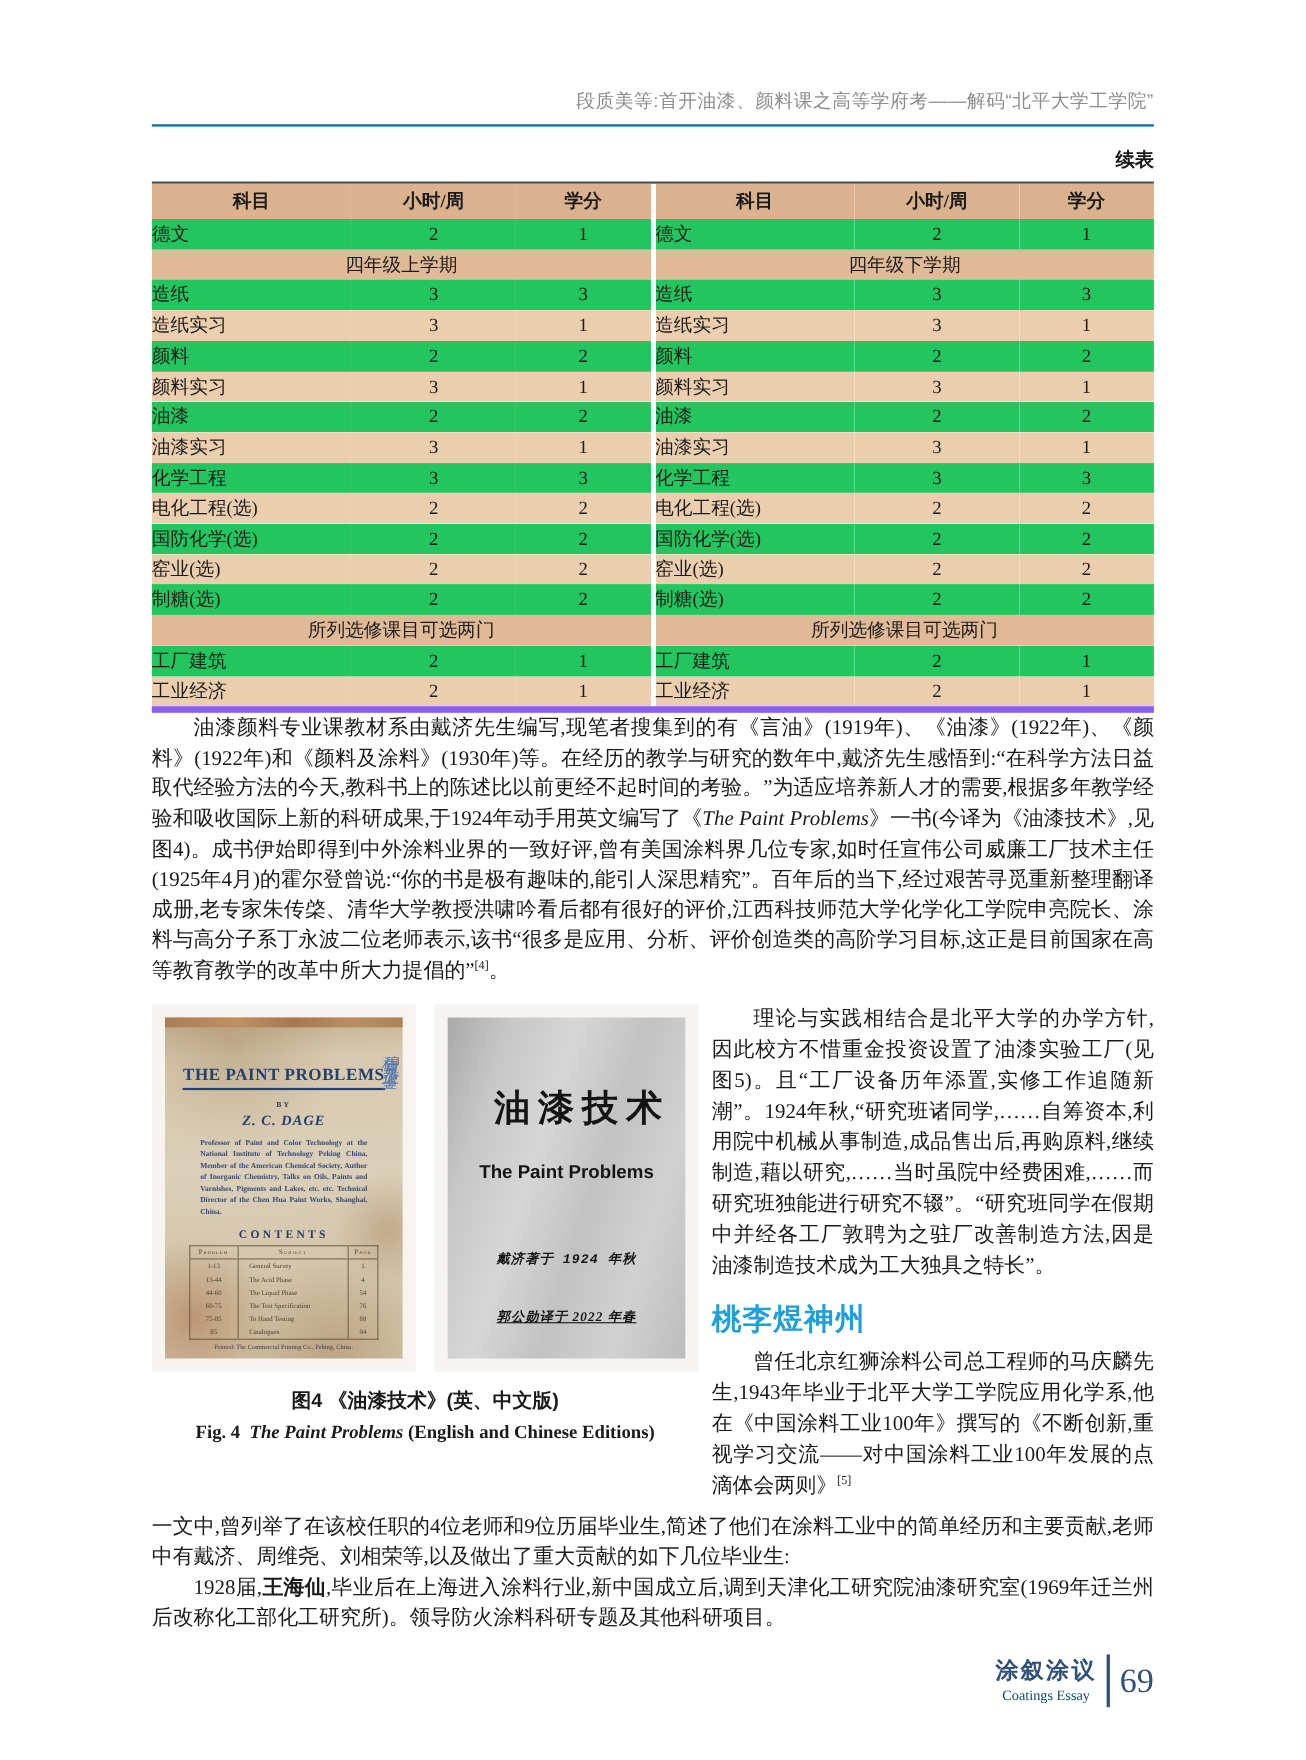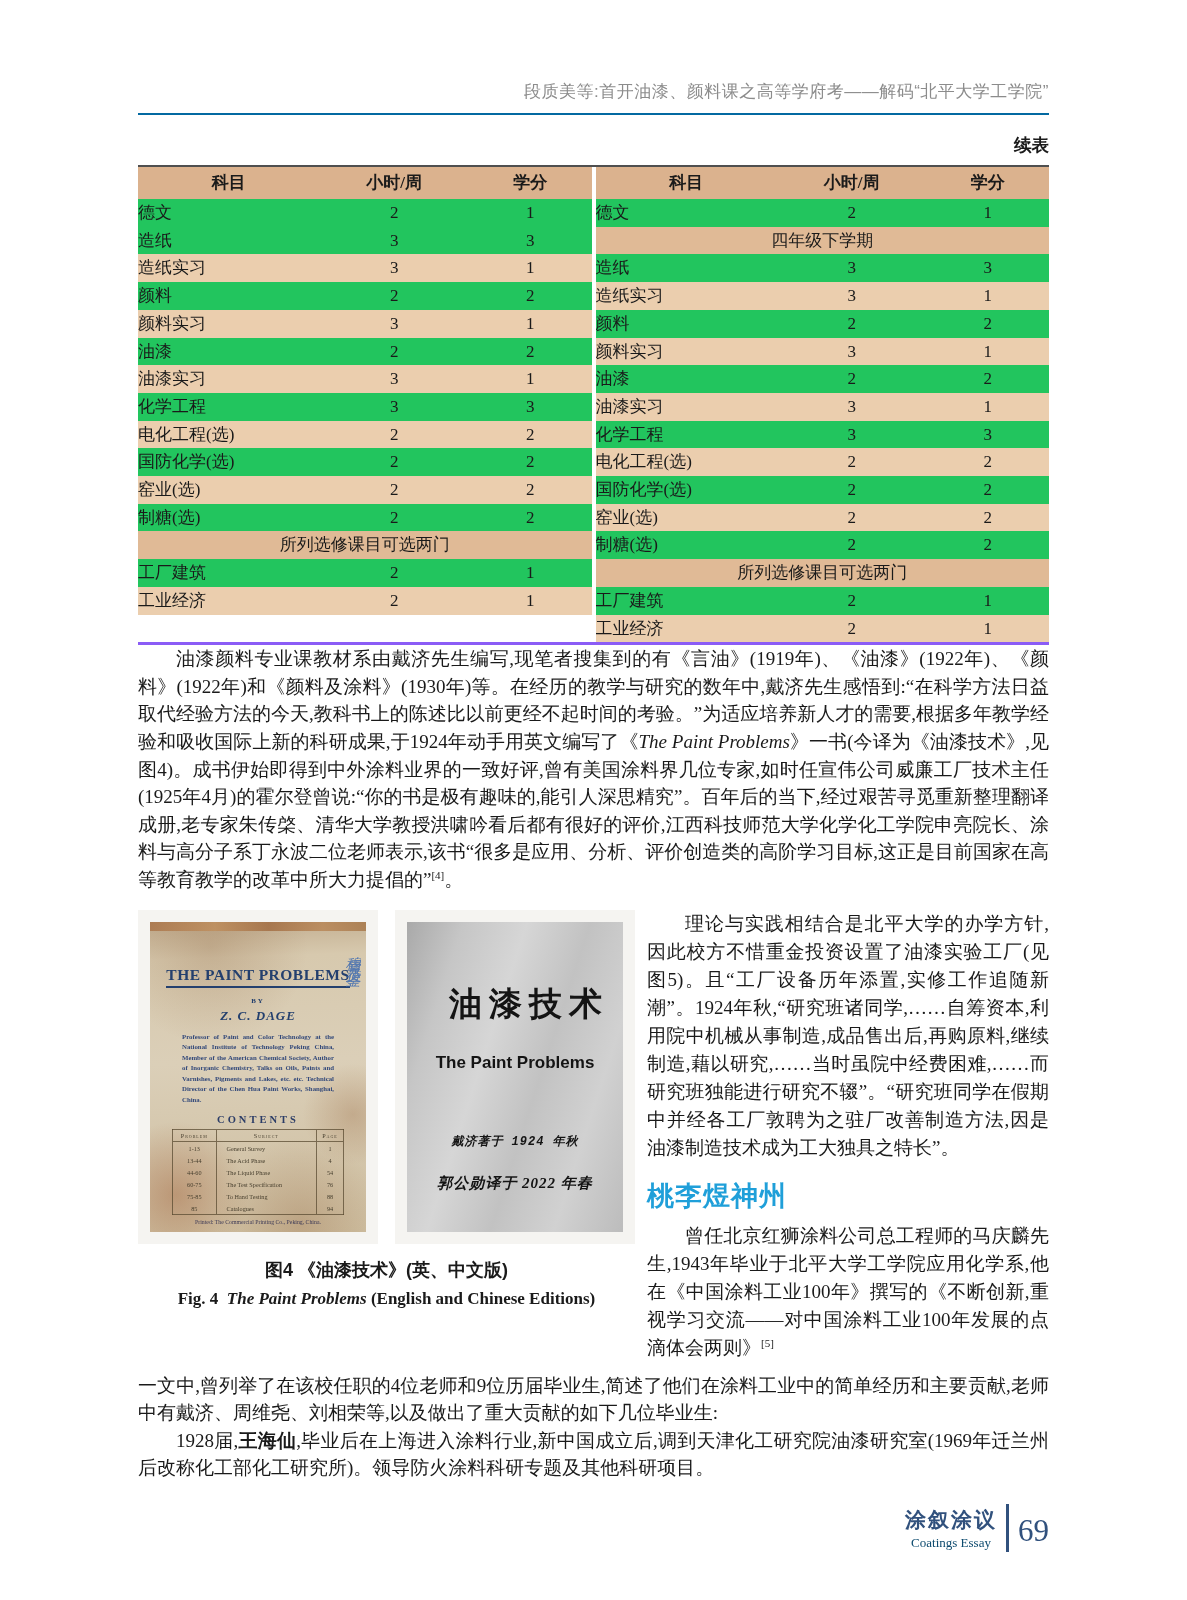--- a/index.html
+++ b/index.html
@@ -8,21 +8,21 @@
   .page{padding:80px 138px 0 138px;box-sizing:border-box;}
 
   
   .running-head{text-align:right;color:#8c8c8c;font-size:17px;letter-spacing:.5px;
       font-family:"Liberation Sans","DejaVu Sans",sans-serif;
       padding-bottom:10px;border-bottom:2px solid #0369a1;}
   .cont-label{text-align:right;font-weight:bold;font-size:17.5px;margin-top:18px;height:24px;}
 
   
   .tables{display:flex;gap:4px;margin-top:8px;
-      border-top:2px solid #4f4f4f;border-bottom:3px solid #8b5cf6;}
+      border-top:2px solid #4f4f4f;border-bottom:6px solid #8b5cf6;}
   .half{width:50%;}
   table.course{border-collapse:collapse;width:100%;table-layout:fixed;}
   table.course th,table.course td{font-size:17px;height:27.7px;padding:0;line-height:27.7px;
       white-space:nowrap;overflow:hidden;}
   table.course thead th{background:#dbb28e;font-weight:bold;height:32px;line-height:32px;text-align:center;}
   table.course col.c-subj{width:40%;}
   table.course col.c-hrs{width:33%;}
   table.course col.c-cr{width:27%;}
   td.subj{text-align:left;padding-left:30px;}
   td.num{text-align:center;}
@@ -77,32 +77,32 @@
   .bk-print{position:absolute;bottom:7px;left:0;right:0;font-size:5.8px;color:#3d3a56;}
   .bk-hand{position:absolute;top:22px;right:4px;writing-mode:vertical-rl;font-size:15px;
       color:#3f6bb0;font-style:italic;opacity:.85;letter-spacing:4px;}
 
   .cover-cn{background:linear-gradient(108deg,#a9a9a9 0%,#c6c6c6 18%,#d6d6d6 38%,#c2c2c2 58%,#d1d1d1 78%,#bcbcbc 100%);
       color:#141414;text-align:center;}
   .cn-title{padding-top:60px;font-size:33px;font-weight:bold;letter-spacing:7px;padding-left:28px;}
   .cn-sub{font-size:17px;font-weight:bold;margin-top:26px;
       font-family:"Liberation Sans","DejaVu Sans",sans-serif;}
   .cn-auth{font-size:12px;margin-top:60px;font-weight:bold;font-style:italic;letter-spacing:1px;font-family:Liberation Mono, monospace;}
-  .cn-trans{font-size:15px;margin-top:24px;font-weight:bold;font-style:italic;letter-spacing:1px;}
+  .cn-trans{font-size:12px;margin-top:36px;font-weight:bold;font-style:italic;letter-spacing:1px;text-decoration:underline;}
 
   .caption{margin-top:14px;text-align:center;}
   .cap-cn{font-weight:bold;font-size:18px;
       font-family:"Liberation Sans","DejaVu Sans",sans-serif;}
   .cap-en{font-weight:bold;font-size:17px;margin-top:7px;}
   .cap-en .t{font-style:italic;}
 
   .tail{margin-top:10px;}
 
   
-  .footer{position:absolute;right:138px;bottom:48px;display:flex;align-items:center;gap:9px;}
+  .footer{position:absolute;right:138px;bottom:48px;display:flex;align-items:flex-start;gap:9px;}
   .brand{text-align:center;}
   .brand-cn{font-family:"Liberation Sans","DejaVu Sans",sans-serif;font-weight:bold;
       font-size:21px;color:#31517d;letter-spacing:2px;}
   .brand-en{font-size:13px;color:#0c4a6e;margin-top:1px;font-family:Liberation Serif, serif;}
   .vbar{width:3px;height:48px;background:#31517d;}
   .pageno{font-size:31px;color:#31517d;padding-top:6px;}
 </style>
 </head>
 <body>
 
@@ -125,20 +125,23 @@
             <th>科目</th>
             <th>小时/周</th>
             <th>学分</th>
           </tr>
         </thead>
         <tbody>
             <tr class="white">
               <td class="subj">德文</td>
               <td class="num">2</td>
               <td class="num">1</td>
+            </tr>
+            <tr class="band">
+              <td colspan="3" class="span-cell">四年级上学期</td>
             </tr>
             <tr class="white">
               <td class="subj">造纸</td>
               <td class="num">3</td>
               <td class="num">3</td>
             </tr>
             <tr class="stripe">
               <td class="subj">造纸实习</td>
               <td class="num">3</td>
               <td class="num">1</td>

